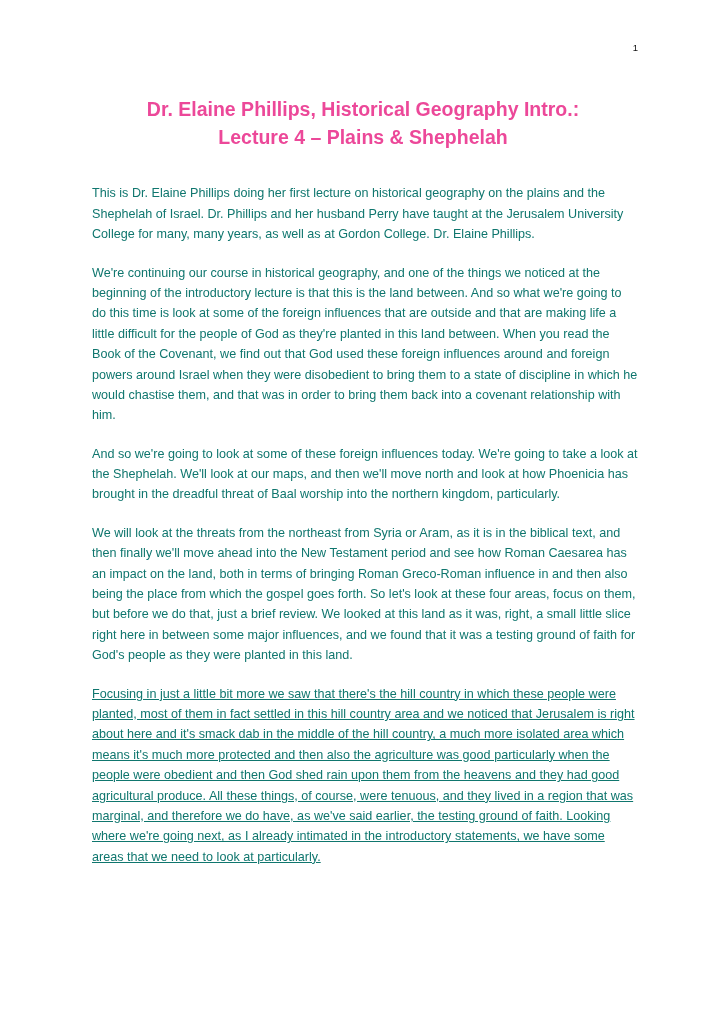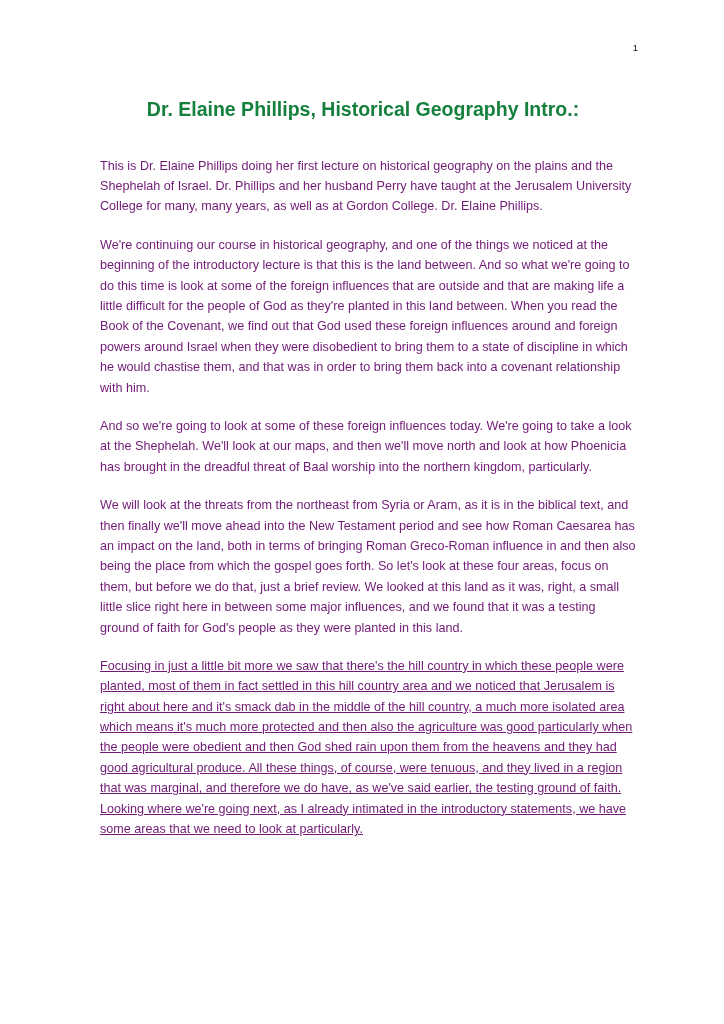--- a/index.html
+++ b/index.html
@@ -29,51 +29,52 @@
     font-size: 9.5px;
     color: #111;
     letter-spacing: 0;
   }
   .doc-title {
     text-align: center;
     font-size: 19.5px;
     font-weight: bold;
     line-height: 1.42;
     margin: 58px 0 0 0;
-    color: #15803d;
+    color: #ec4899;
   }
   .doc-title .line {
     display: block;
     white-space: nowrap;
   }
   .body-copy {
     margin-top: 32px;
   }
   .para {
     font-size: 12.6px;
     line-height: 1.62;
     text-align: left;
-    margin: 0 0 18px 12px;
-    color: #701a75;
+    margin: 0 0 18px 4px;
+    color: #0f766e;
     hyphens: none;
   }
   .para:last-child {
     margin-bottom: 0;
     text-decoration: underline;
   }
 </style>
 </head>
 <body>
 
 <div class="page">
 
   <div class="page-number">1</div>
 
   <h1 class="doc-title">
     <span class="line">Dr. Elaine Phillips, Historical Geography Intro.:</span>
+    <span class="line">Lecture 4 – Plains &amp; Shephelah</span>
   </h1>
 
   <div class="body-copy">
     <p class="para">This is Dr. Elaine Phillips doing her first lecture on historical geography on the plains and the Shephelah of Israel. Dr. Phillips and her husband Perry have taught at the Jerusalem University College for many, many years, as well as at Gordon College. Dr. Elaine Phillips.</p>
     <p class="para">We're continuing our course in historical geography, and one of the things we noticed at the beginning of the introductory lecture is that this is the land between. And so what we're going to do this time is look at some of the foreign influences that are outside and that are making life a little difficult for the people of God as they're planted in this land between. When you read the Book of the Covenant, we find out that God used these foreign influences around and foreign powers around Israel when they were disobedient to bring them to a state of discipline in which he would chastise them, and that was in order to bring them back into a covenant relationship with him.</p>
     <p class="para">And so we're going to look at some of these foreign influences today. We're going to take a look at the Shephelah. We'll look at our maps, and then we'll move north and look at how Phoenicia has brought in the dreadful threat of Baal worship into the northern kingdom, particularly.</p>
     <p class="para">We will look at the threats from the northeast from Syria or Aram, as it is in the biblical text, and then finally we'll move ahead into the New Testament period and see how Roman Caesarea has an impact on the land, both in terms of bringing Roman Greco-Roman influence in and then also being the place from which the gospel goes forth. So let's look at these four areas, focus on them, but before we do that, just a brief review. We looked at this land as it was, right, a small little slice right here in between some major influences, and we found that it was a testing ground of faith for God's people as they were planted in this land.</p>
     <p class="para">Focusing in just a little bit more we saw that there's the hill country in which these people were planted, most of them in fact settled in this hill country area and we noticed that Jerusalem is right about here and it's smack dab in the middle of the hill country, a much more isolated area which means it's much more protected and then also the agriculture was good particularly when the people were obedient and then God shed rain upon them from the heavens and they had good agricultural produce. All these things, of course, were tenuous, and they lived in a region that was marginal, and therefore we do have, as we've said earlier, the testing ground of faith. Looking where we're going next, as I already intimated in the introductory statements, we have some areas that we need to look at particularly.</p>
   </div>
 

